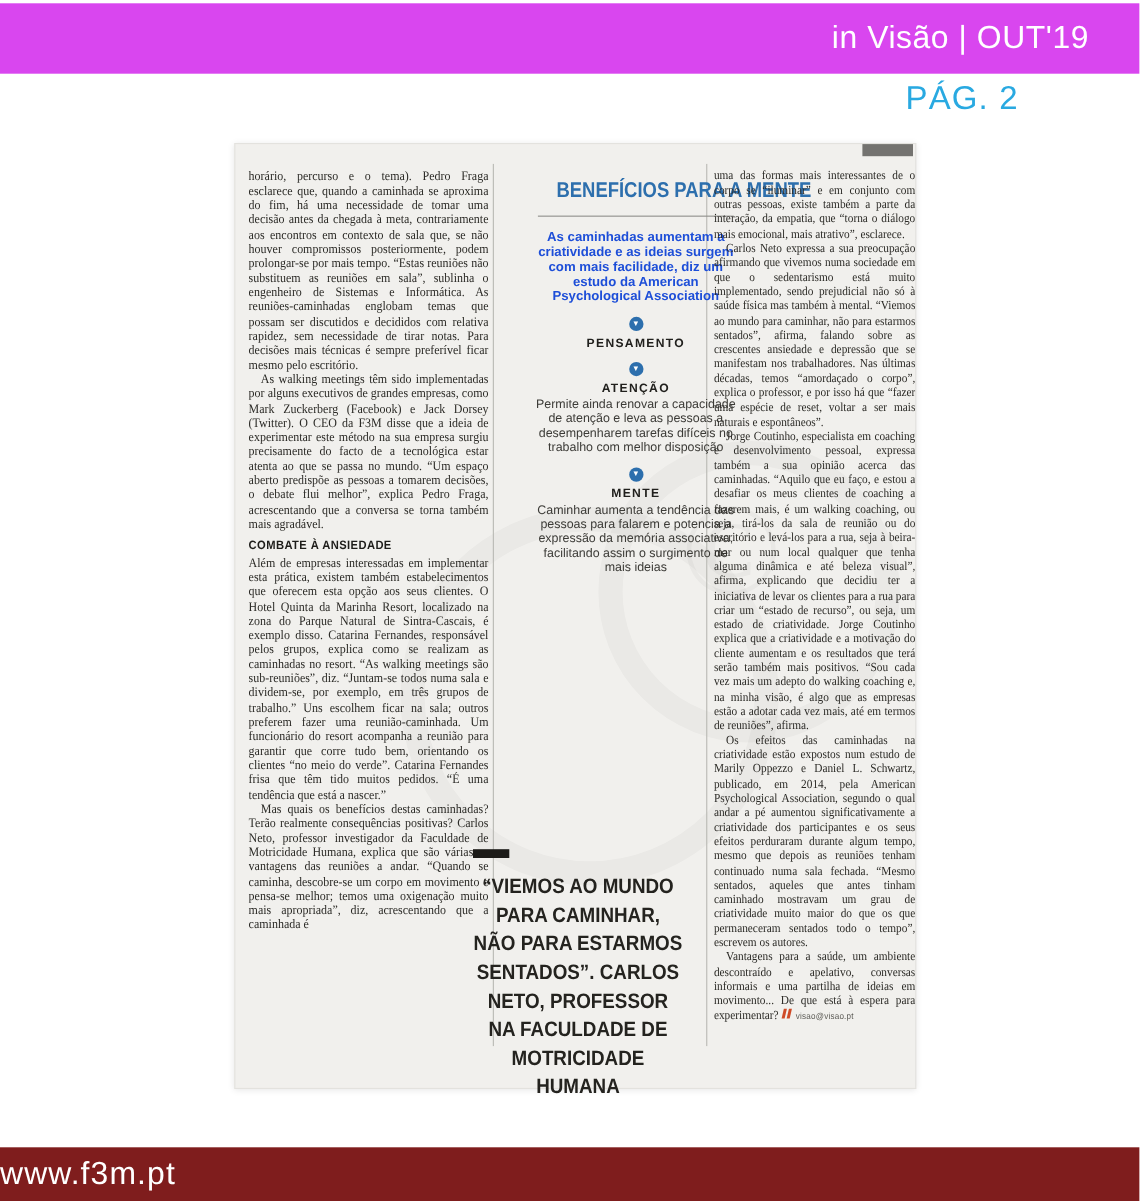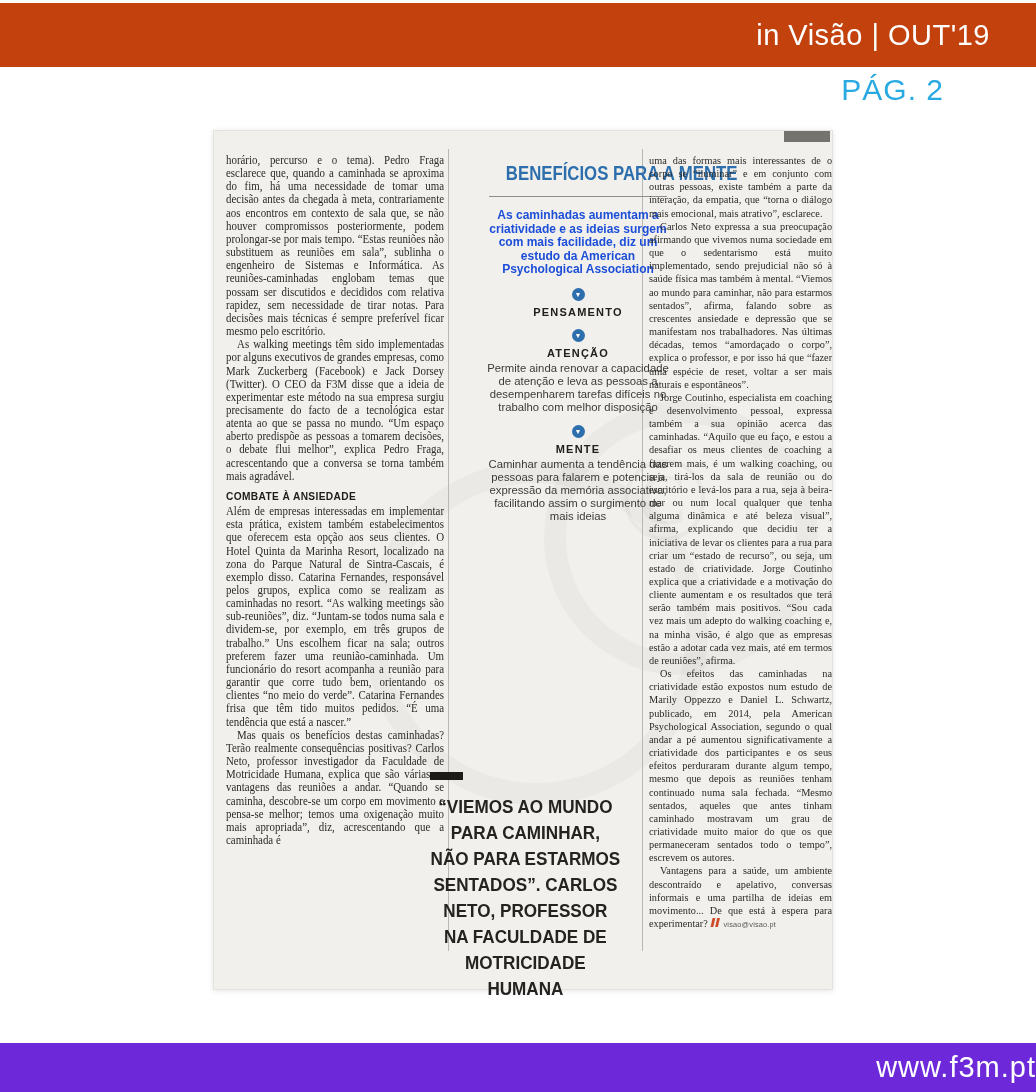--- a/index.html
+++ b/index.html
@@ -3,34 +3,34 @@
 <meta charset="utf-8">
 <style>
   html,body{margin:0;padding:0;}
   body{
     width:1036px;height:1092px;position:relative;background:#ffffff;
     font-family:"Liberation Sans",sans-serif;overflow:hidden;
   }
   
   .top-banner{
     position:absolute;left:0;top:3px;width:1036px;height:64px;
-    background:#c2410c;color:#ffffff;
+    background:#d946ef;color:#ffffff;
     display:flex;align-items:center;justify-content:flex-end;
     padding-right:46px;box-sizing:border-box;
     font-size:29px;letter-spacing:.5px;font-weight:400;
   }
   .page-num{
-    position:absolute;top:73px;right:92px;
+    position:absolute;top:73px;right:110px;
     color:#29a9e1;font-size:30px;letter-spacing:1px;font-weight:400;
   }
   
   .footer-banner{
     position:absolute;left:0;bottom:0;width:1036px;height:49px;
-    background:#6d28d9;color:#ffffff;
-    display:flex;align-items:center;justify-content:flex-end;
+    background:#7f1d1d;color:#ffffff;
+    display:flex;align-items:center;justify-content:flex-start;
     font-size:29px;letter-spacing:1px;font-weight:400;
   }
   
   .scan{
     position:absolute;left:213px;top:130px;width:620px;height:860px;
     background:#f1f0ed;border:1px solid #e3e2de;box-sizing:border-box;
     box-shadow:0 1px 6px rgba(0,0,0,.10);
   }
   .corner-smudge{position:absolute;right:2px;top:0;width:46px;height:11px;background:#4a4a46;opacity:.75;}
   .col-rule{position:absolute;top:18px;height:802px;width:1px;background:#b9b8b3;}

